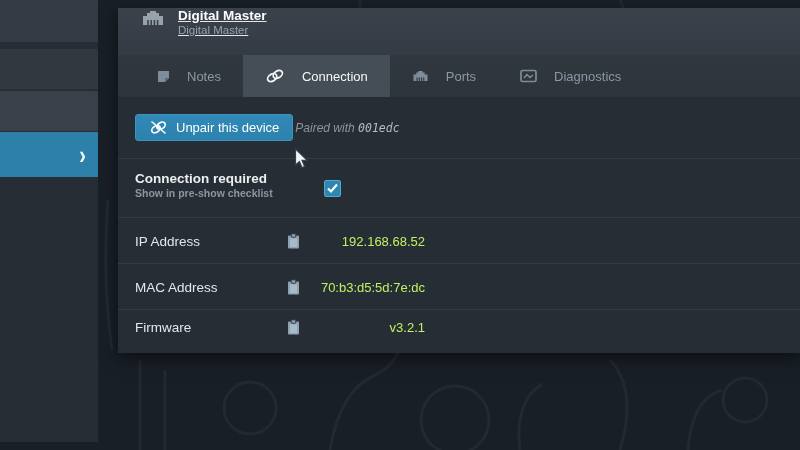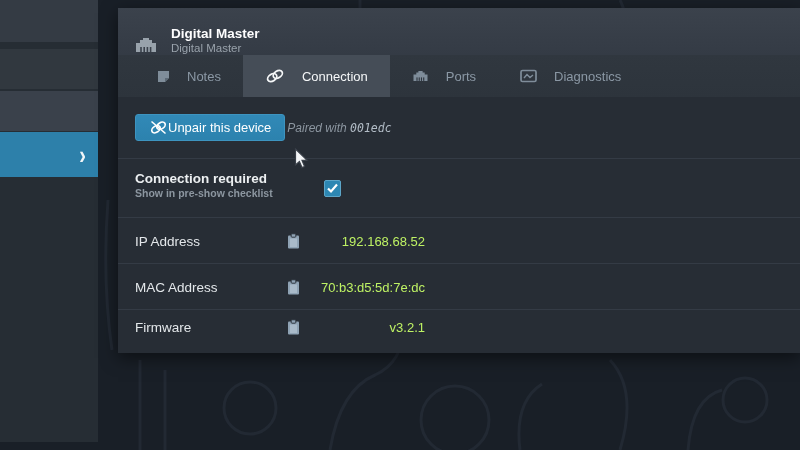--- a/index.html
+++ b/index.html
@@ -29,21 +29,21 @@
   .side-chevron { color:#f2f6f8; font-size:20px; font-weight:bold; line-height:1;
     transform:scaleY(1.25); }
   
   .panel {
     position:absolute; left:118px; top:8px; width:682px; height:345px;
     background:#272d35;
     box-shadow:0 5px 16px rgba(0,0,0,.5);
   }
   .panel-header {
     height:47px; background:linear-gradient(#3b424c,#343b45);
-    display:flex; align-items:flex-end; padding-left:16px;
+    display:flex; align-items:flex-start; padding-left:23px;text-decoration:underline;
   }
   .device-icon { width:24px; height:20px; flex:none; }
   .device-titles { margin-left:13px; }
   .device-title { font-size:13.5px; font-weight:bold; color:#fdfdfe; line-height:16px; }
   .device-subtitle { font-size:11.5px; color:#99a2ab; line-height:13px; }
   
   .tabbar {
     height:42px; background:linear-gradient(#30373f,#2d343c);
     display:flex; padding-left:17px;
   }
@@ -55,21 +55,21 @@
   .tab .t-icon { display:flex; }
   .tab.active { background:#454d57; color:#f5f7f8; }
   
   .content { position:relative; }
   .crow { position:relative; border-top:1px solid #343b45; }
   .crow:first-child { border-top:none; }
   .row-unpair { height:61px; display:flex; align-items:center; padding-left:17px; }
   .unpair-btn {
     height:27px; padding:0 13px; border:1px solid #3d94c0; border-radius:3px;
     background:linear-gradient(#3189b7,#2c82ae);
-    display:flex; align-items:center; gap:0; cursor:pointer;
+    display:flex; align-items:center; gap:8px; cursor:pointer;
     font-size:13px; color:#ffffff; font-family:"Liberation Sans", sans-serif;
   }
   .paired { margin-left:2px; font-size:12px; color:#8c96a0;font-style:italic; }
   .paired-id { font-family:"DejaVu Sans Mono", monospace; font-size:11.5px; color:#b3bdc7; }
   .row-connreq { height:59px; }
   .connreq-labels { position:absolute; left:17px; top:12px;font-weight:bold; }
   .connreq-label { font-size:13.5px; color:#eceff1; line-height:16px; }
   .connreq-sub { font-size:10.5px; color:#8c96a0; line-height:13px; }
   .checkbox {
     position:absolute; left:206px; top:21px; width:17px; height:17px;

